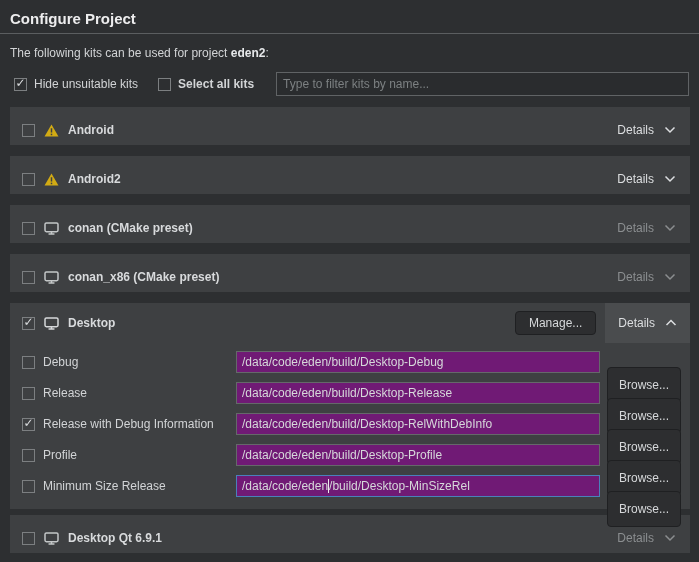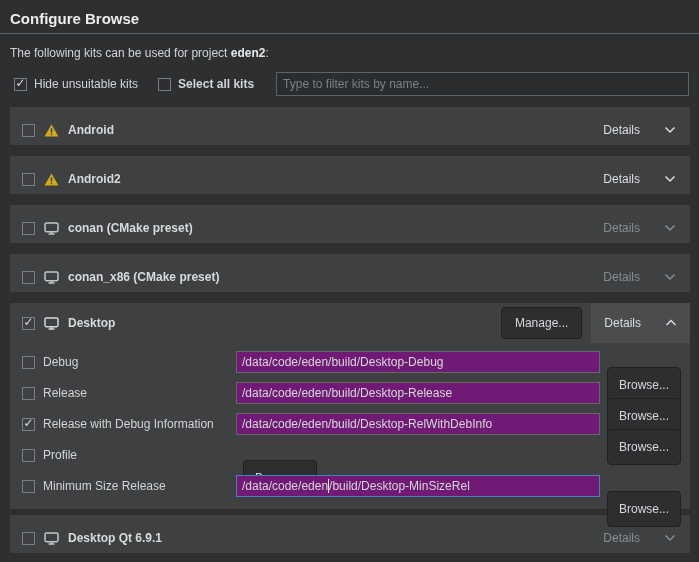--- a/index.html
+++ b/index.html
@@ -32,33 +32,33 @@
   }
   .filter-input::placeholder{color:#7c8082;}
   .kit-list{margin-top:11px;}
   .kit-row{
     height:38px;margin:0 9px 11px 10px;background:#3e4042;
     display:flex;align-items:center;padding:8px 14px 0 12px;box-sizing:border-box;
   }
   .kit-icon{margin-left:9px;display:flex;align-items:center;flex-shrink:0;}
   .kit-name{font-weight:bold;margin-left:9px;color:#d8dadc;}
   .details-btn{
-    margin-left:auto;display:flex;align-items:center;gap:24px;
+    margin-left:auto;display:flex;align-items:center;gap:10px;
     color:#dcdee0;cursor:default;white-space:nowrap;
   }
   .details-btn.dim{color:#8b8e90;}
   .kit-panel{
     margin:0 9px 6px 10px;background:#3e4042;box-sizing:border-box;
     padding-bottom:11px;
   }
   .panel-header{height:40px;display:flex;align-items:center;padding-left:12px;}
   .btn{
     background:#2d2e30;border:1px solid #1f2022;border-radius:4px;
     color:#d6d8da;font-family:"Liberation Sans","DejaVu Sans",sans-serif;
-    font-size:12px;padding:0 13px;height:32px;cursor:default;
+    font-size:12px;padding:0 13px;height:24px;cursor:default;
   }
   .manage-btn{margin-left:auto;}
   .details-btn.highlight{
     background:#4a4c4e;height:40px;padding:0 13px;margin-left:9px;
   }
   .build-row{
     display:flex;align-items:center;height:24px;
     margin:7px 9px 0 12px;
   }
   .build-row:first-of-type{margin-top:10px;}
@@ -72,21 +72,21 @@
   }
   .path-input.fake{display:flex;align-items:center;border-color:#4a80ba;}
   .caret{display:inline-block;width:1px;height:14px;background:#ececec;}
   .browse-btn{margin-left:7px;width:74px;padding:8px;flex-shrink:0;height:36px;margin-top:46px;}
   svg{display:block;}
 </style>
 </head>
 <body>
 
 <div class="page-header">
-  <div class="page-title">Configure Browse</div>
+  <div class="page-title">Configure Project</div>
 </div>
 
 <div class="intro"><span>The following kits can be used for project </span><b>eden2</b><span>:</span></div>
 
 <div class="controls">
   <div class="cb-group">
     <div class="checkbox checked">
         <span class="check">✓</span>
       </div>
     <span class="cb-label">Hide unsuitable kits</span>
@@ -228,20 +228,21 @@
       </div>
       <input class="path-input" type="text" value="/data/code/eden/build/Desktop-RelWithDebInfo" style="">
       <button class="btn browse-btn">Browse...</button>
     </div>
 
     <div class="build-row">
       <div class="build-label-wrap">
         <div class="checkbox"></div>
         <span class="build-label">Profile</span>
       </div>
+      <input class="path-input" type="text" value="/data/code/eden/build/Desktop-Profile" style="">
       <button class="btn browse-btn">Browse...</button>
     </div>
 
     <div class="build-row">
       <div class="build-label-wrap">
         <div class="checkbox"></div>
         <span class="build-label">Minimum Size Release</span>
       </div>
       <div class="path-input fake">
           <span>/data/code/eden</span>

